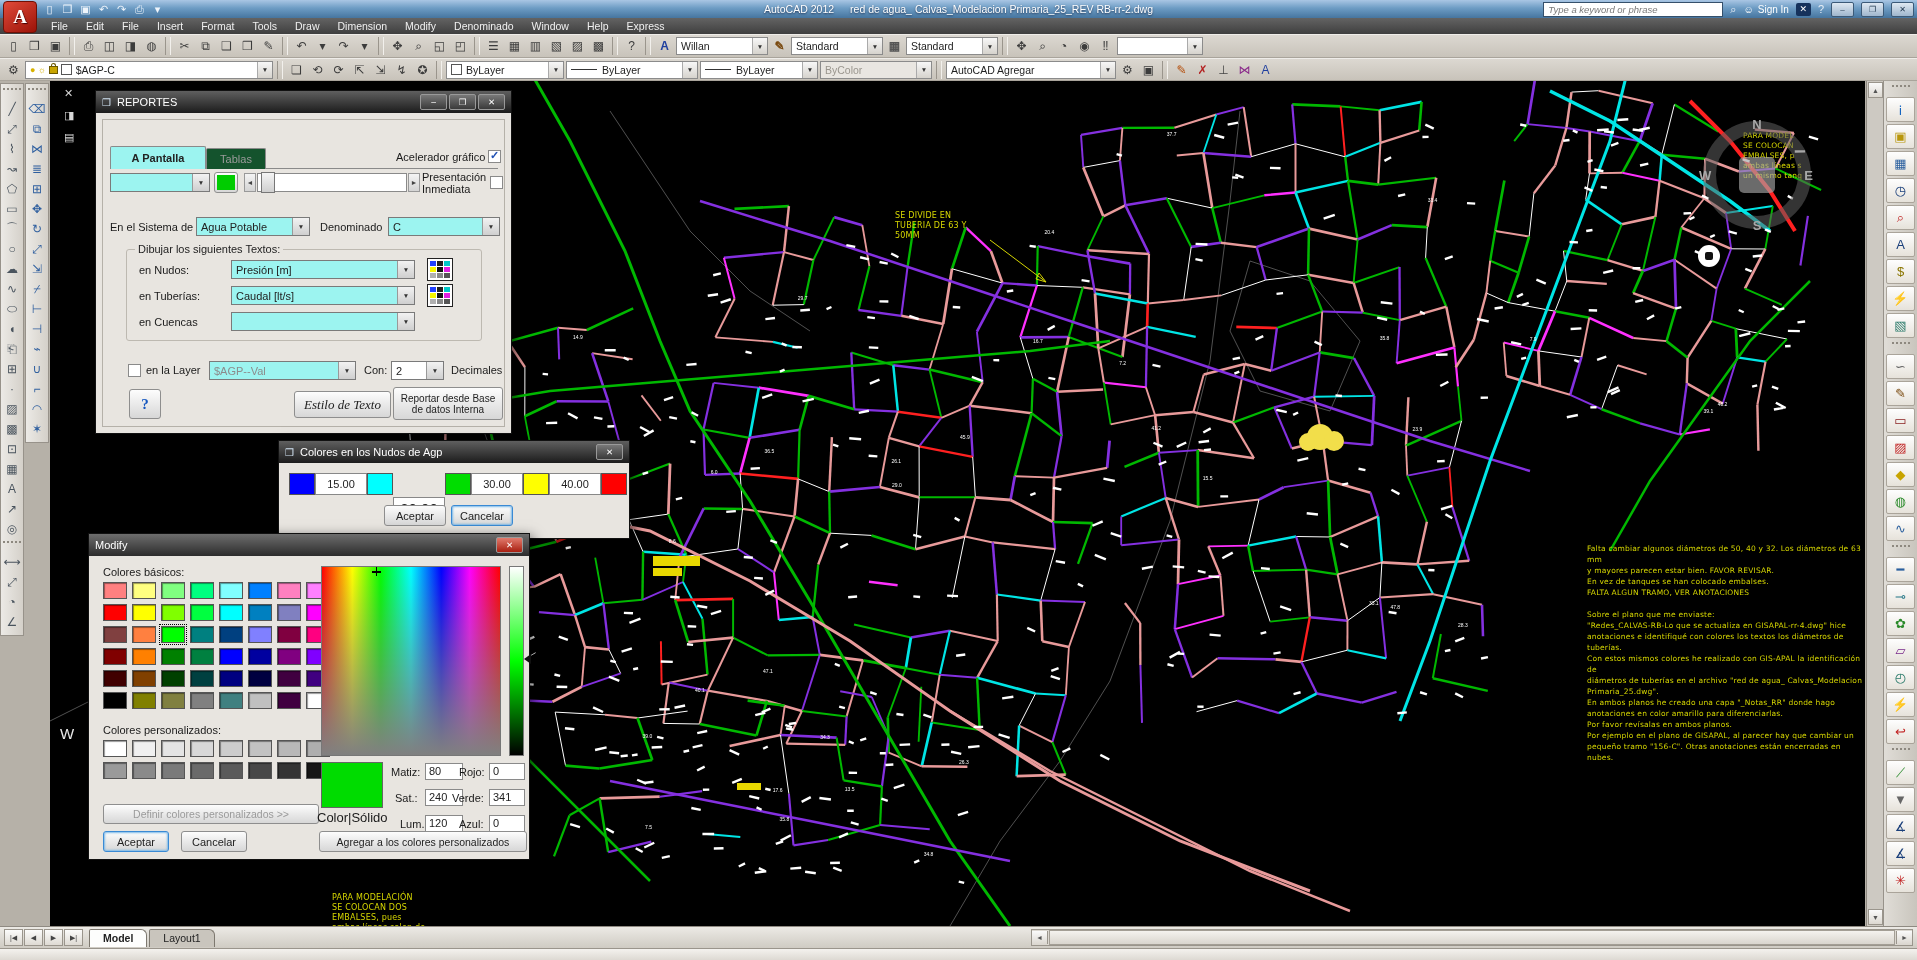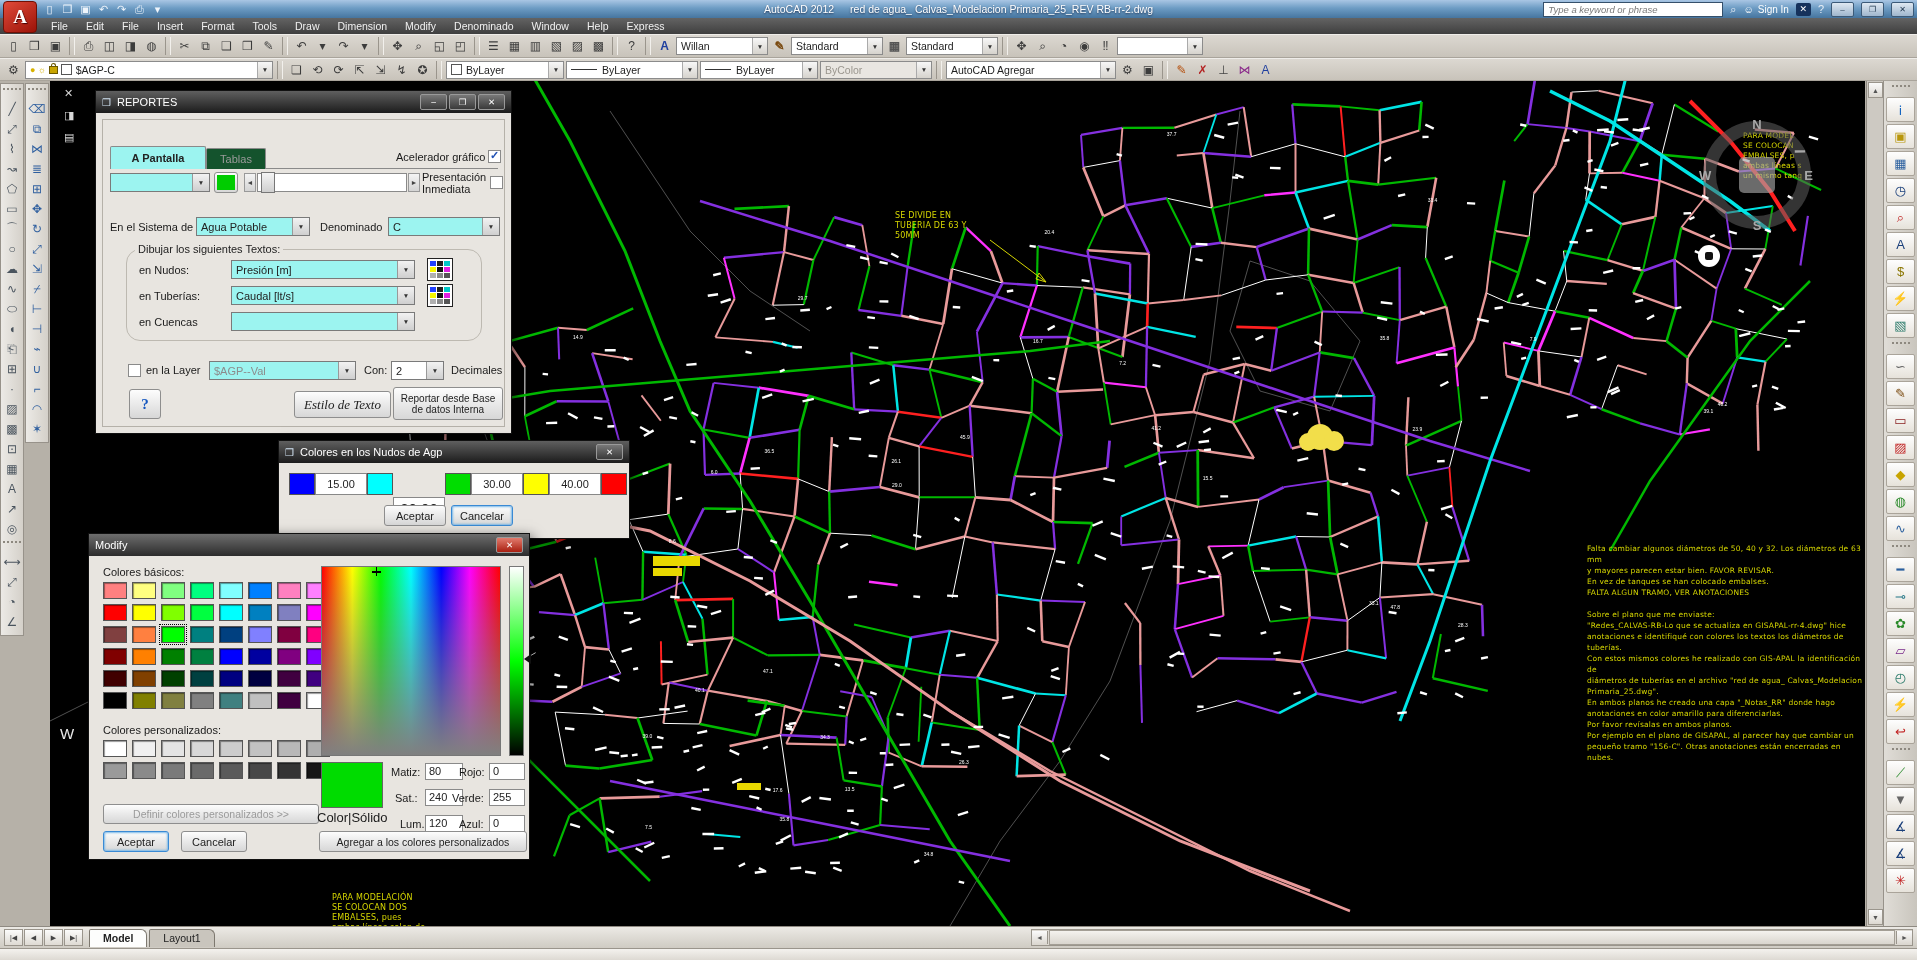--- a/index.html
+++ b/index.html
@@ -104,21 +104,21 @@
   .cyancombo .cval{flex:1;white-space:nowrap;overflow:hidden;}
   .cyancombo .carr{width:16px;align-self:stretch;background:linear-gradient(#f2f2f2,#cfcfcf);
     border-left:1px solid #999;display:flex;align-items:center;justify-content:center;font-size:6.5px;color:#333;flex:none;}
   .cyancombo.dis .cval{color:#8c8c8c;}
   .cb{position:absolute;width:13px;height:13px;background:#fff;border:1px solid #8a8a8a;box-sizing:border-box;}
   .cb.checked::after{content:"✓";position:absolute;left:1px;top:-2px;color:#2353b5;font-size:11px;font-weight:bold;}
   .w7btn{position:absolute;background:linear-gradient(#fdfdfd,#ebebeb 45%,#d7d7d7);border:1px solid #8e8e8e;
     border-radius:3px;display:flex;align-items:center;justify-content:center;font-size:11px;box-sizing:border-box;text-align:center;}
   .w7btn.focus{border-color:#3a8ad4;box-shadow:0 0 2px 1px #7cb9e8 inset;}
   .w7btn.dis{color:#9a9a9a;}
-  .grp{position:absolute;border:1px solid #bdb9b1;border-radius:14px;}
+  .grp{position:absolute;border:1px solid #bdb9b1;border-radius:3px;}
   .grp-leg{position:absolute;top:-7px;left:8px;background:#e8e5e0;padding:0 3px;font-size:11px;white-space:nowrap;}
   .rtab{position:absolute;border:1px solid #8a8a8a;border-bottom:none;display:flex;align-items:center;
     justify-content:center;font-size:11px;border-radius:2px 2px 0 0;box-sizing:border-box;}
   .rtab.active{background:#9cf4f0;font-weight:bold;}
   .rtab.disabled{background:#14532d;color:#9a9a9a;}
   .tabline{position:absolute;border-bottom:1px solid #8a8a8a;}
   .numfld{position:absolute;background:#fff;border:1px solid #8a8a8a;font-size:11px;padding:1px 3px;box-sizing:border-box;height:17px;}
   .swatch{box-sizing:border-box;border:1px solid #555;}
   .colgrid{position:absolute;display:grid;grid-template-columns:repeat(8,24px);gap:5px 5px;}
   .colgrid .swatch{width:24px;height:17px;box-shadow:inset 1px 1px 1px rgba(0,0,0,.4);}
@@ -1638,17 +1638,17 @@
 
   <div class="lbl" style="left:302px;top:232px">Matiz:</div>
   <span class="numfld" style="left:336px;top:229px;width:38px">80</span>
   <div class="lbl" style="left:306px;top:258px">Sat.:</div>
   <span class="numfld" style="left:336px;top:255px;width:38px">240</span>
   <div class="lbl" style="left:311px;top:284px">Lum.:</div>
   <span class="numfld" style="left:336px;top:281px;width:38px">120</span>
   <div class="lbl" style="left:370px;top:232px">Rojo:</div>
   <span class="numfld" style="left:400px;top:229px;width:36px">0</span>
   <div class="lbl" style="left:363px;top:258px">Verde:</div>
-  <span class="numfld" style="left:400px;top:255px;width:36px">255</span>
+  <span class="numfld" style="left:400px;top:255px;width:36px">341</span>
   <div class="lbl" style="left:370px;top:284px">Azul:</div>
   <span class="numfld" style="left:400px;top:281px;width:36px">0</span>
   <div class="w7btn" style="left:230px;top:297px;width:208px;height:21px;font-size:10.5px">Agregar a los colores personalizados</div>
 </div>
 
 </body></html>

